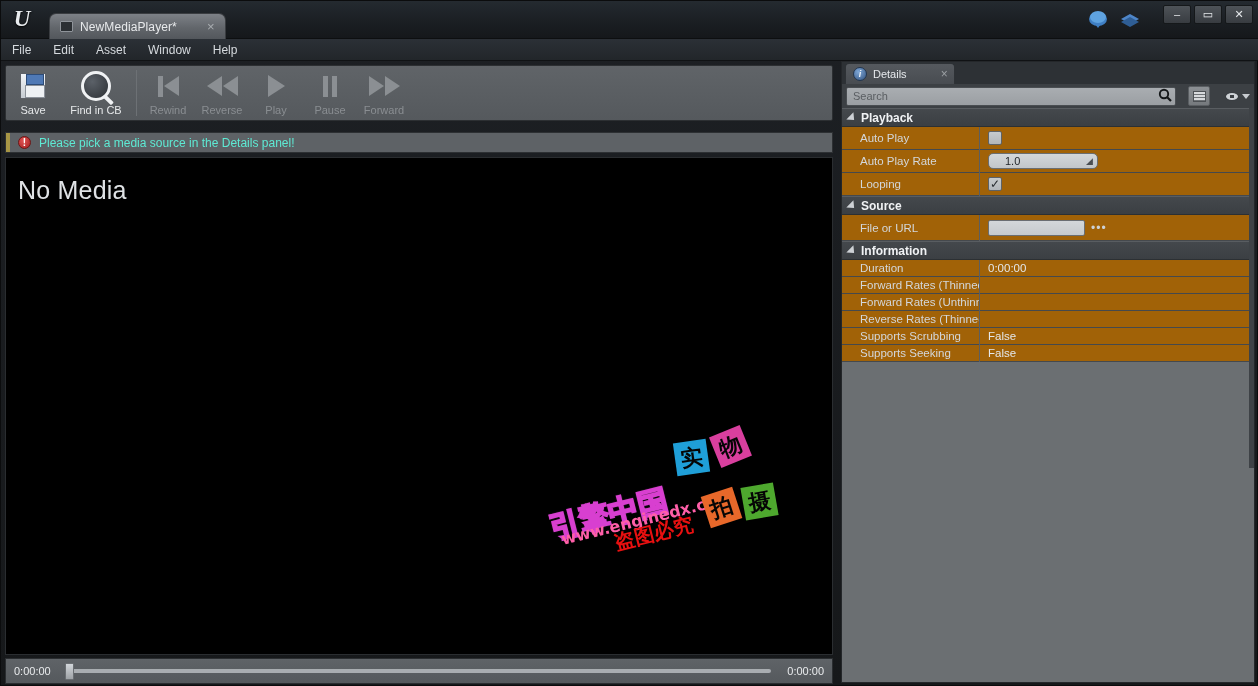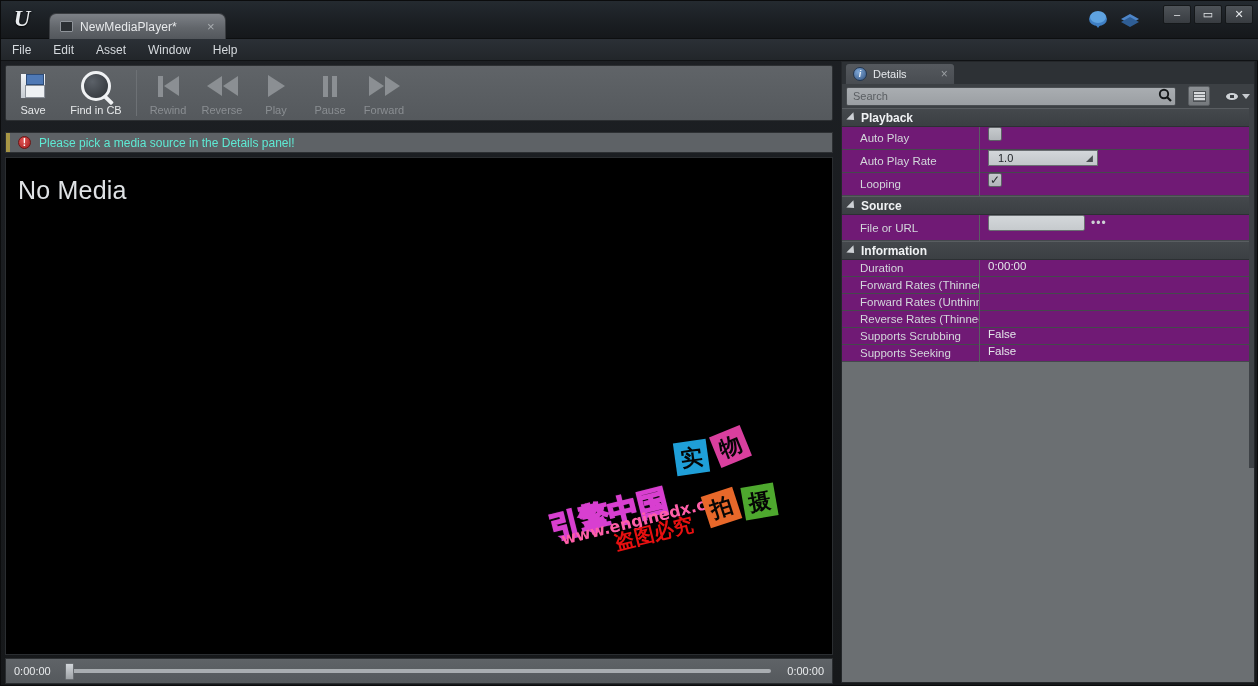--- a/index.html
+++ b/index.html
@@ -245,49 +245,49 @@
       repeating-linear-gradient(90deg, #d7dadd 0 3px, #6e7276 3px 4px);
     border: 1px solid #4d5155; }
   .eye-btn { width: 28px; display: flex; align-items: center; gap: 3px; padding-left: 3px; }
   .eye {
     width: 15px; height: 9px; border-radius: 50%/50%;
     background: radial-gradient(circle at 50% 50%, #3a3e42 0 26%, #cfd3d7 27% 100%);
     border: 1px solid #3a3e42;
   }
   .chev { width: 0; height: 0; border-left: 4px solid transparent; border-right: 4px solid transparent; border-top: 5px solid #c7cbcf; }
 
-  .prop-body { background: #701a75; }
+  .prop-body { background: #a16207; }
   .cat-header {
     height: 19px; display: flex; align-items: center;
     background: linear-gradient(#44484c, #3b3f43);
     border-top: 1px solid #595d61; border-bottom: 1px solid #2c3033;
     padding-left: 7px;
   }
   .cat-arrow { width: 0; height: 0; border-top: 5px solid transparent; border-bottom: 5px solid transparent; border-left: 6px solid #cdd1d5; margin-right: 6px; transform: rotate(45deg); }
   .cat-title { color: #f0f2f4; font-size: 12px; font-weight: bold; }
 
-  .prow { height: 23px; display: flex; align-items: flex-start; border-bottom: 1px solid #45494d; }
+  .prow { height: 23px; display: flex; align-items: center; border-bottom: 1px solid #45494d; }
   .prow .pname {
     width: 138px; padding-left: 18px; color: #d3d7db; font-size: 11.5px;
     white-space: nowrap; overflow: hidden;
     border-right: 1px solid #5a5e62;
     height: 23px; line-height: 23px;
   }
   .prow .pval { flex: 1; padding-left: 8px; display: flex; align-items: center; color: #e4e7ea; font-size: 11.5px; }
   .chk {
     width: 14px; height: 14px; border: 1px solid #5e6266; border-radius: 2px;
     background: linear-gradient(#c6cacd, #b2b6ba);
     display: flex; align-items: center; justify-content: center;
     color: #2a2e32; font-size: 12px; line-height: 1;
   }
   .spin {
     width: 110px; height: 16px; display: flex; align-items: center;
     background: linear-gradient(#d3d7da, #c2c6ca);
-    border: 1px solid #6a6e72; border-radius: 0;
-    font-size: 11px; color: #22262a; padding-left: 9px; position: relative;
+    border: 1px solid #6a6e72; border-radius: 5px;
+    font-size: 11px; color: #22262a; padding-left: 16px; position: relative;
   }
   .spin .arrows { position: absolute; right: 4px; top: 2px; color: #4a4e52; font-size: 9px; }
   .textfield {
     width: 97px; height: 16px;
     background: linear-gradient(#d3d7da, #c6cacd);
     border: 1px solid #6a6e72; border-radius: 2px;
   }
   .ellipsis-btn { margin-left: 6px; color: #cdd1d5; font-size: 12px; letter-spacing: 1px; }
   .combo {
     width: 110px; height: 17px; display: flex; align-items: center; justify-content: space-between;

